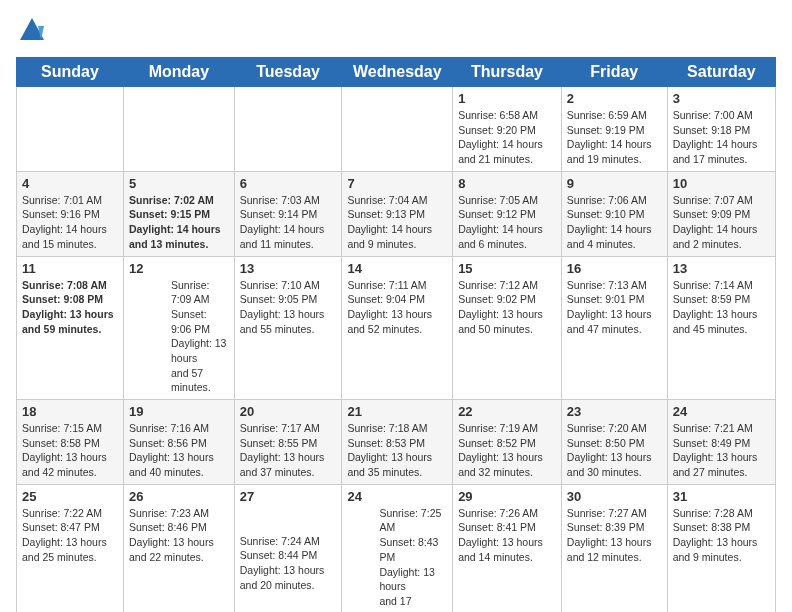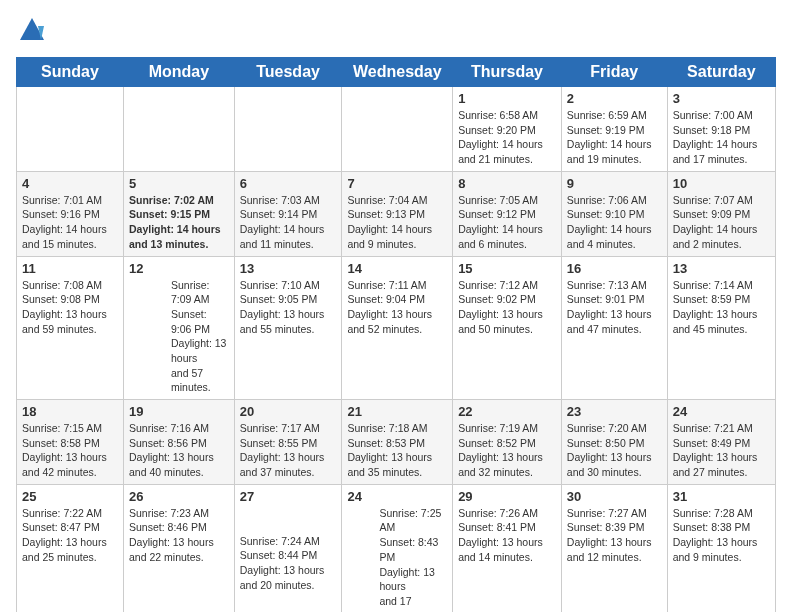--- a/index.html
+++ b/index.html
@@ -197,21 +197,21 @@
           <div class="day-number">10</div>
           <div class="day-info" style="white-space: pre-line;">Sunrise: 7:07 AM
 Sunset: 9:09 PM
 Daylight: 14 hours
 and 2 minutes.</div>
         </td>
       </tr>
       <tr>
         <td>
           <div class="day-number">11</div>
-          <div class="day-info" style="white-space: pre-line;">Sunrise: 7:08 AM
+          <div class="day-info" style="white-space: pre-line; font-weight: bold;">Sunrise: 7:08 AM
 Sunset: 9:08 PM
 Daylight: 13 hours
 and 59 minutes.</div>
         </td>
         <td>
           <div class="day-number">12</div>
           <div class="day-info" style="white-space: pre-line; margin-left: 42px;">Sunrise: 7:09 AM
 Sunset: 9:06 PM
 Daylight: 13 hours
 and 57 minutes.</div>

